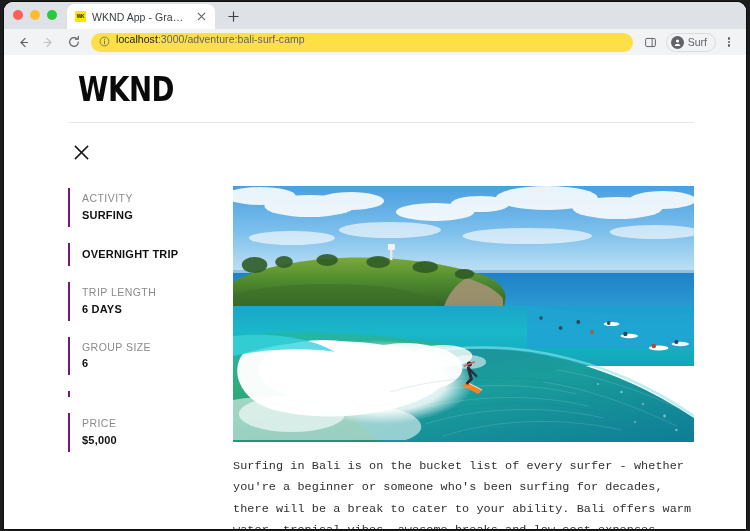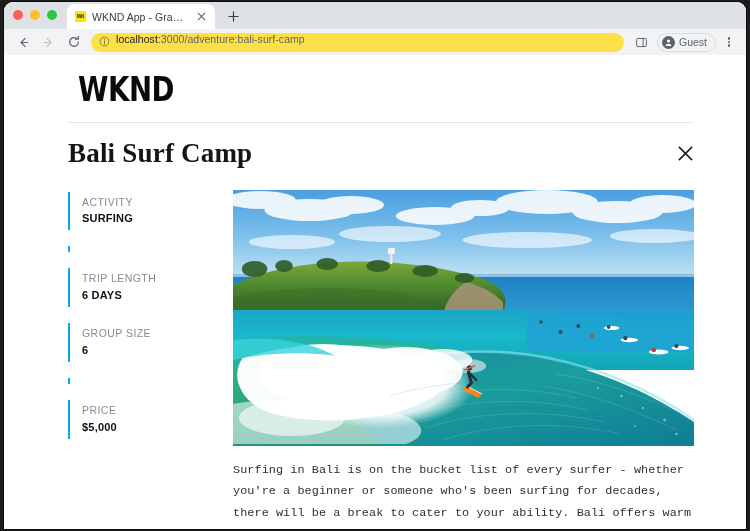--- a/index.html
+++ b/index.html
@@ -258,21 +258,21 @@
   }
 
   
   #meta-list {
     width: 155px;
     flex: 0 0 155px;
     padding-top: 2px;
   }
 
   .meta-item {
-    border-left: 2px solid #0ea5e9;
+    border-left: 2px solid #701a75;
     padding: 3px 0 3px 12px;
     margin-bottom: 16px;
   }
   .meta-item:last-child { margin-bottom: 8px; }
 
   .meta-label {
     font-size: 10.5px;
     color: #8a8a8a;
     letter-spacing: 0.45px;
     line-height: 1.5;
@@ -380,56 +380,56 @@
         </svg>
     </div>
 
     <div id="profile-chip">
       <span class="avatar">
         <svg width="9" height="9" viewBox="0 0 12 12">
             <circle cx="6" cy="4" r="2.1" fill="#ffffff"></circle>
             <path d="M1.9 10.6 A4.3 4.3 0 0 1 10.1 10.6 Z" fill="#ffffff"></path>
           </svg>
       </span>
-      <span id="profile-label">Guest</span>
+      <span id="profile-label">Surf</span>
     </div>
 
     <div id="menu-btn">
       <span>
           <span class="menu-dot"></span>
           <span class="menu-dot"></span>
           <span class="menu-dot"></span>
         </span>
     </div>
   </div>
 
   <div id="page">
 
     <div id="site-header">
       <div id="wknd-logo">WKND</div>
     </div>
     <div id="header-rule"></div>
 
     <div id="title-row">
-      <h1 id="adventure-title">Bali Surf Camp</h1>
       <div id="close-button">
         <svg width="17" height="17" viewBox="0 0 18 18">
             <path d="M2 2 L16 16 M16 2 L2 16" stroke="currentColor" stroke-width="1.6" fill="none"></path>
           </svg>
       </div>
     </div>
 
     <div id="detail-body">
 
       <div id="meta-list">
         <div class="meta-item">
           <div class="meta-label">ACTIVITY</div>
           <div class="meta-value">SURFING</div>
         </div>
         <div class="meta-item">
+          <div class="meta-value">OVERNIGHT TRIP</div>
         </div>
         <div class="meta-item">
           <div class="meta-label">TRIP LENGTH</div>
           <div class="meta-value">6 DAYS</div>
         </div>
         <div class="meta-item">
           <div class="meta-label">GROUP SIZE</div>
           <div class="meta-value">6</div>
         </div>
         <div class="meta-item">

